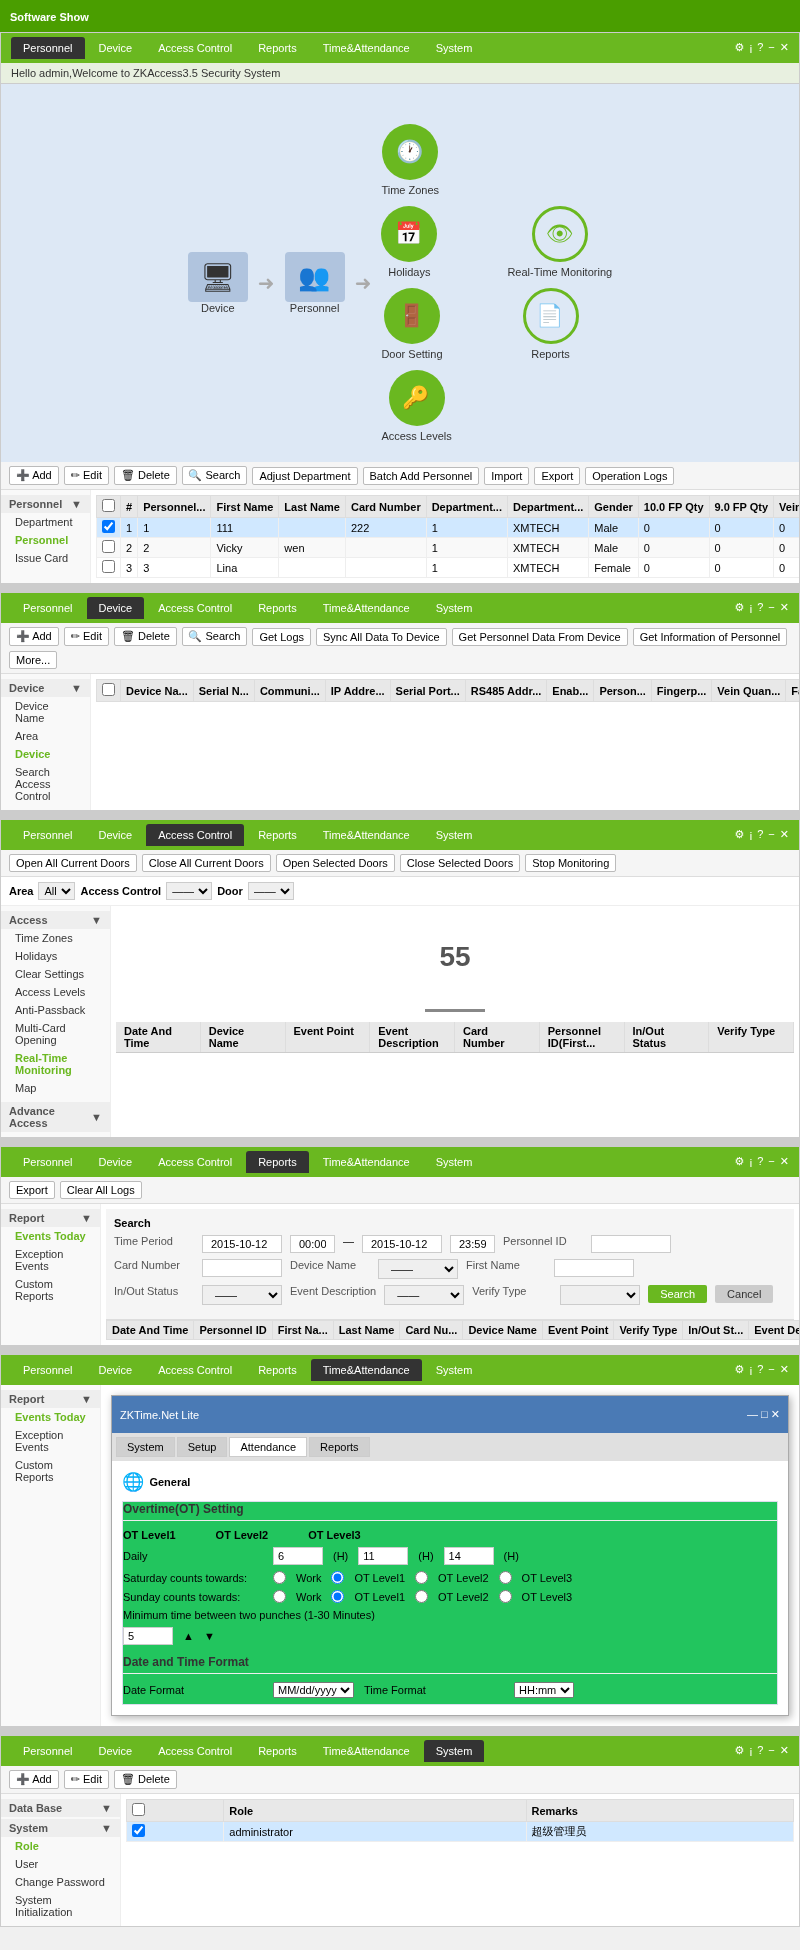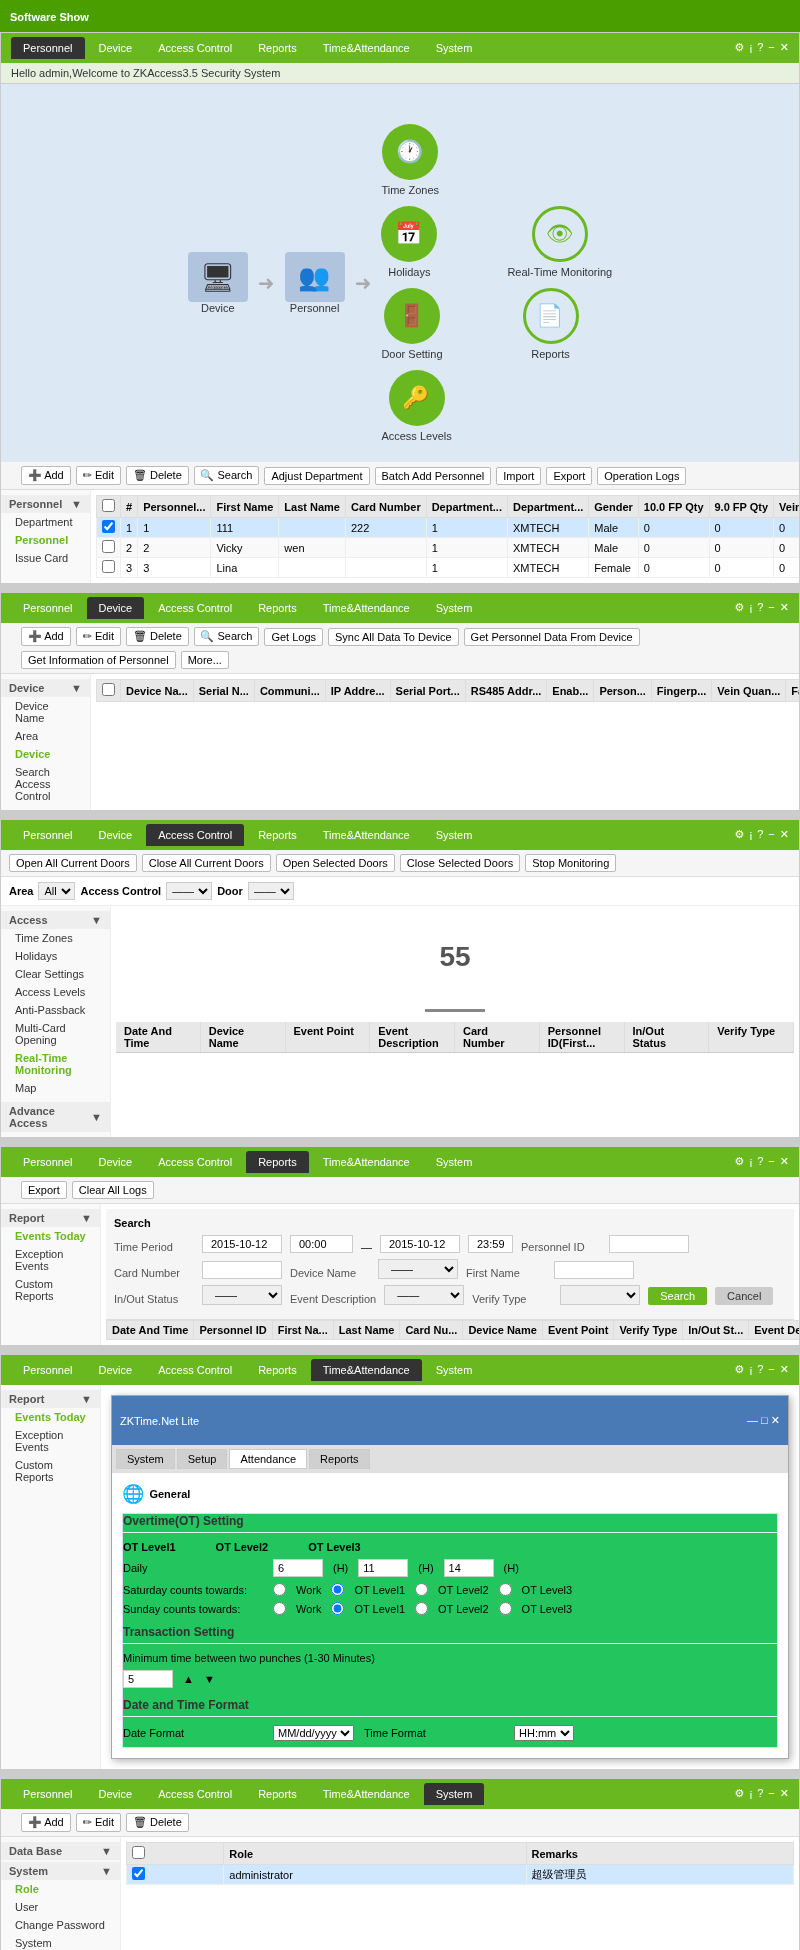--- a/index.html
+++ b/index.html
@@ -23,21 +23,21 @@
     .diag-icon-outline { width: 56px; height: 56px; border: 3px solid #6ab820; border-radius: 50%; display: flex; align-items: center; justify-content: center; color: #6ab820; font-size: 22px; }
     .diag-label { font-size: 11px; color: #333; text-align: center; margin-top: 4px; }
 
     
     .panel { background: white; border: 1px solid #ccc; margin-bottom: 0; }
     .panel-nav { background: #6ab820; display: flex; align-items: center; padding: 4px 10px; gap: 2px; }
     .panel-nav-item { padding: 5px 12px; color: white; font-size: 11px; cursor: pointer; border-radius: 3px 3px 0 0; }
     .panel-nav-item.active { background: #333; color: white; }
     .panel-nav-right { margin-left: auto; display: flex; gap: 5px; color: white; font-size: 13px; }
 
-    .toolbar { background: #f5f5f5; border-bottom: 1px solid #ddd; padding: 4px 20px; display: flex; align-items: center; gap: 5px; flex-wrap: wrap; }
+    .toolbar { background: #f5f5f5; border-bottom: 1px solid #ddd; padding: 4px 8px; display: flex; align-items: center; gap: 5px; flex-wrap: wrap; }
     .toolbar-btn { background: white; border: 1px solid #bbb; padding: 2px 6px; cursor: pointer; font-size: 11px; border-radius: 2px; display: flex; align-items: center; gap: 3px; }
 
     .panel-body { display: flex; }
     .sidebar { width: 90px; background: #f9f9f9; border-right: 1px solid #eee; padding: 5px 0; }
     .sidebar-section { padding: 3px 8px; font-weight: bold; font-size: 11px; color: #555; background: #eee; display: flex; align-items: center; justify-content: space-between; cursor: pointer; }
     .sidebar-item { padding: 3px 10px 3px 14px; font-size: 11px; color: #333; cursor: pointer; }
     .sidebar-item.active { color: #6ab820; font-weight: bold; }
 
     .content-area { flex: 1; padding: 5px; overflow: auto; }
 
@@ -55,29 +55,29 @@
     .ac-toolbar { background: #f5f5f5; border-bottom: 1px solid #ddd; padding: 4px 8px; display: flex; align-items: center; gap: 5px; }
     .ac-filter { display: flex; align-items: center; gap: 5px; padding: 5px 8px; border-bottom: 1px solid #eee; font-size: 11px; }
     .ac-filter select { font-size: 11px; padding: 1px; border: 1px solid #ccc; }
     .ac-filter label { font-weight: bold; }
     .ac-num { text-align: center; font-size: 28px; font-weight: bold; color: #555; padding: 30px; }
     .ac-table-header { background: #e8e8e8; display: flex; font-size: 10px; border-bottom: 1px solid #ccc; }
     .ac-table-header span { padding: 3px 8px; border-right: 1px solid #ddd; flex: 1; font-weight: bold; }
 
     
     .search-section { padding: 8px; background: #f5f5f5; border-bottom: 1px solid #ddd; }
-    .search-row { display: flex; align-items: flex-end; gap: 8px; margin-bottom: 6px; flex-wrap: wrap; }
+    .search-row { display: flex; align-items: flex-start; gap: 8px; margin-bottom: 6px; flex-wrap: wrap; }
     .search-row label { font-size: 11px; color: #555; min-width: 80px; }
     .search-row input, .search-row select { font-size: 11px; padding: 2px 8px; border: 1px solid #ccc; }
     .search-btn { background: #6ab820; color: white; border: none; padding: 3px 12px; cursor: pointer; border-radius: 2px; }
     .cancel-btn { background: #ccc; color: #333; border: none; padding: 3px 12px; cursor: pointer; border-radius: 2px; }
 
     
     .ta-popup { background: white; border: 1px solid #aaa; margin: 5px; box-shadow: 2px 2px 8px rgba(0,0,0,0.3); }
-    .ta-popup-title { background: #4a7ab5; color: white; padding: 18px 8px; font-size: 11px; display: flex; align-items: center; justify-content: space-between; }
+    .ta-popup-title { background: #4a7ab5; color: white; padding: 12px 8px; font-size: 11px; display: flex; align-items: center; justify-content: space-between; }
     .ta-popup-nav { background: #e0e0e0; display: flex; gap: 2px; padding: 4px; }
     .ta-popup-nav span { padding: 3px 10px; font-size: 11px; cursor: pointer; background: #d0d0d0; border: 1px solid #ccc; }
     .ta-popup-nav span.active { background: white; }
     .ta-content { padding: 10px; }
     .ta-section-title { font-weight: bold; font-size: 12px; margin-bottom: 8px; color: #333; border-bottom: 1px solid #eee; padding-bottom: 4px; }
     .ta-row { display: flex; align-items: center; gap: 10px; margin-bottom: 6px; font-size: 11px; }
     .ta-row label { min-width: 140px; }
     .ta-input { border: 1px solid #ccc; padding: 2px 4px; font-size: 11px; width: 50px; }
     .ta-radio-group { display: flex; gap: 10px; align-items: center; }
     .ta-radio-group label { min-width: auto; }
@@ -403,21 +403,21 @@
       <div class="sidebar-item active">Events Today</div>
       <div class="sidebar-item">Exception Events</div>
       <div class="sidebar-item">Custom Reports</div>
     </div>
     <div class="content-area">
       <div class="search-section">
         <div style="font-weight:bold; margin-bottom:6px;">Search</div>
         <div class="search-row">
           <label>Time Period</label>
           <input type="text" value="2015-10-12" style="width: 80px;">
-          <input type="text" value="00:00" style="width: 63px;">
+          <input type="text" value="00:00" style="width: 45px;">
           <span>—</span>
           <input type="text" value="2015-10-12" style="width: 80px;">
           <input type="text" value="23:59" style="width: 45px;">
           <label>Personnel ID</label>
           <input type="text" style="width: 80px;">
         </div>
         <div class="search-row">
           <label>Card Number</label>
           <input type="text" style="width: 80px;">
           <label>Device Name</label>
@@ -545,21 +545,20 @@
                 <input type="radio" name="sun" style="">
                   <label>Work</label>
                 <input type="radio" name="sun" checked="" style="">
                   <label>OT Level1</label>
                 <input type="radio" name="sun" style="">
                   <label>OT Level2</label>
                 <input type="radio" name="sun" style="">
                   <label>OT Level3</label>
               </div>
             </div>
-            <div class="ta-section-title" style="margin-top:10px;">Transaction Setting</div>
             <div class="ta-row">
               <label>Minimum time between two punches (1-30 Minutes)</label>
             </div>
             <div class="ta-row">
               <input type="text" class="ta-input" value="5" style="">
               <span>▲</span>
               <span>▼</span>
             </div>
             <div class="ta-section-title" style="margin-top:10px;">Date and Time Format</div>
             <div class="ta-row">

